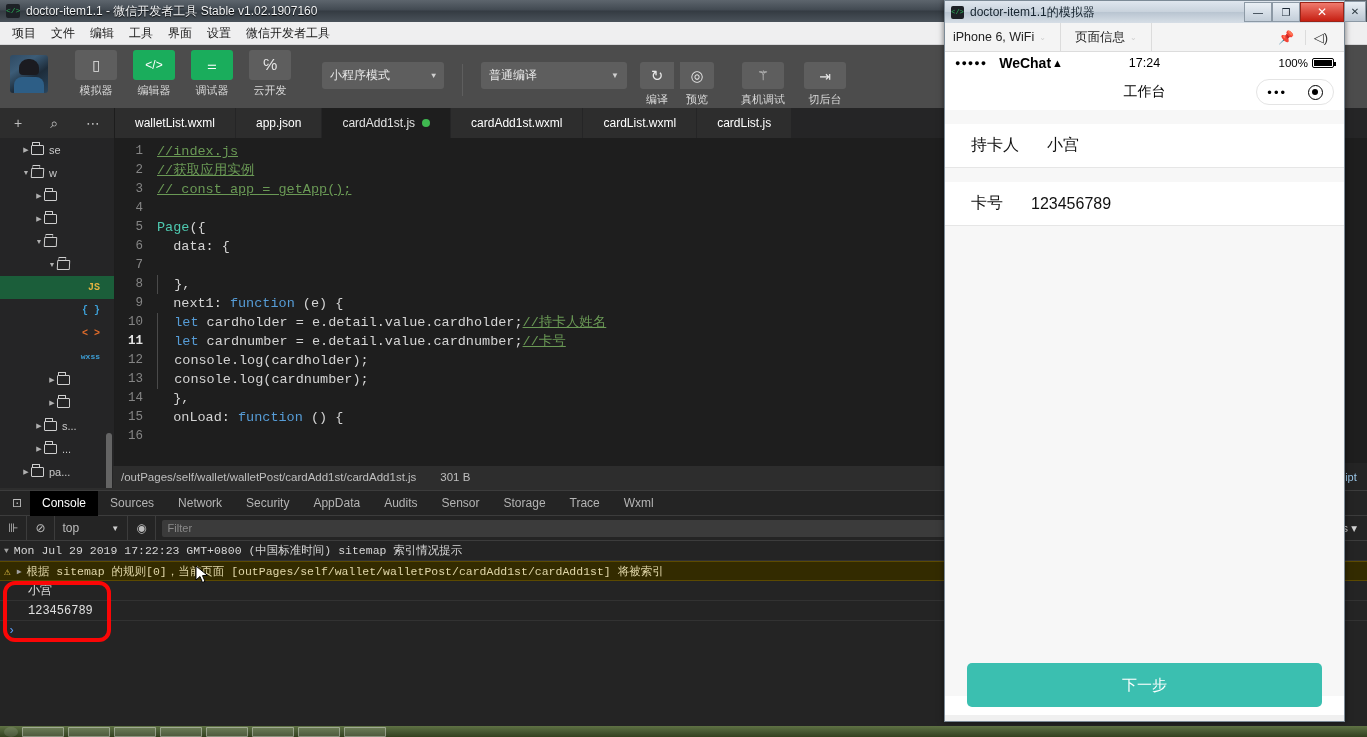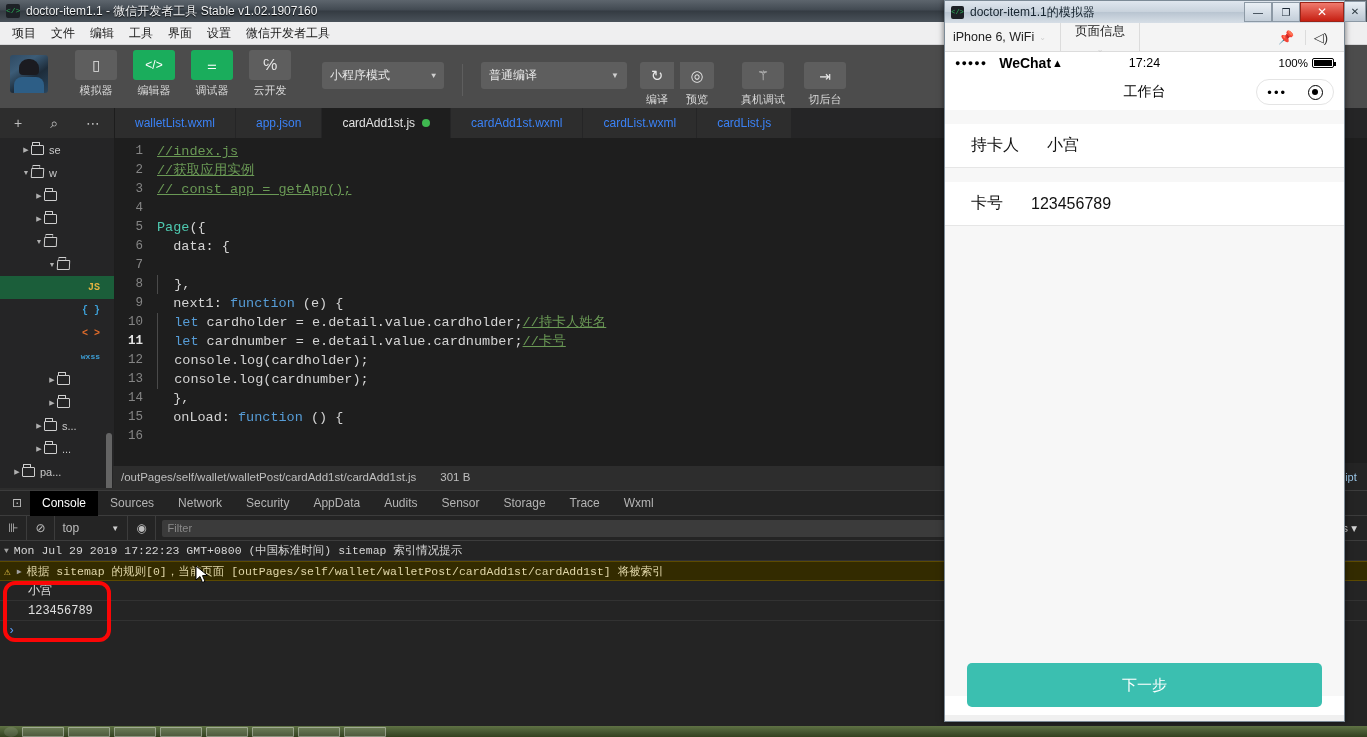--- a/index.html
+++ b/index.html
@@ -91,21 +91,21 @@
     position:absolute; left:0; top:108px; width:1367px; height:30px;
     background:#252526; display:flex; align-items:stretch;
   }
   .side-actions {
     width:115px; display:flex; align-items:center; justify-content:space-around;
     background:#2d2d2d; color:#bdbdbd; border-right:1px solid #1d1d1d;
   }
   .side-actions span { font-size:14px; cursor:default; }
   .ftab {
     display:flex; align-items:center; gap:7px; padding:0 20px;
-    color:#3b82f6; font-size:12px; background:#2d2d2d;
+    color:#ffffff; font-size:12px; background:#2d2d2d;
     border-right:1px solid #252526; cursor:default; white-space:nowrap;
   }
   .ftab.active { background:#1e1e1e; color:#e3e3e3; }
   .dot { width:8px; height:8px; border-radius:50%; background:#3fb950; display:inline-block; }
 
   
   .sidebar {
     position:absolute; left:0; top:138px; width:115px; height:350px;
     background:#252526; overflow:hidden; border-right:1px solid #1d1d1d;
   }
@@ -238,21 +238,21 @@
                background: linear-gradient(to bottom,#e9eff5,#b9c5d1);
                border:1px solid #8c99a5; display:flex; align-items:center;
                justify-content:center; font-size:10px; color:#29363f; }
 
   .sim-bar {
     height:29px; background:#f4f4f4; border-bottom:1px solid #dcdcdc;
     display:flex; align-items:center; padding:0 8px; gap:0;
   }
   .sim-sel { font-size:12.5px; color:#222; padding-right:14px; border-right:1px solid #dcdcdc;
              display:flex; align-items:center; gap:5px; height:29px; }
-  .sim-sel.second { padding-left:14px;flex-direction:column; }
+  .sim-sel.second { padding-left:14px; }
   .sim-spacer { flex:1; }
   .pin { color:#c0392b; font-size:13px; padding:0 10px; border-right:1px solid #dcdcdc; }
   .spk { color:#333; font-size:13px; padding:0 8px; }
 
   .phone { background:#ffffff; height:663px; position:relative; overflow:hidden; }
   .statusbar {
     height:22px; display:flex; align-items:center; font-size:12px; color:#000;
     padding:0 10px; background:#fff;
   }
   .sig { letter-spacing:1px; font-size:9px; }
@@ -472,21 +472,21 @@
           <div class="trow" style="padding-left: 34px;">
             <span class="arrow">▶</span>
             <span class="folder"></span>
             <span>s...</span>
           </div>
           <div class="trow" style="padding-left: 34px;">
             <span class="arrow">▶</span>
             <span class="folder"></span>
             <span>...</span>
           </div>
-          <div class="trow" style="padding-left: 12px;">
+          <div class="trow" style="padding-left: 21px;">
             <span class="arrow">▶</span>
             <span class="folder"></span>
             <span>pa...</span>
           </div>
           <div class="trow" style="padding-left: 30px;"></div>
         </div>
       <div class="sbscroll"></div>
     </div>
 
     <div class="editor">

